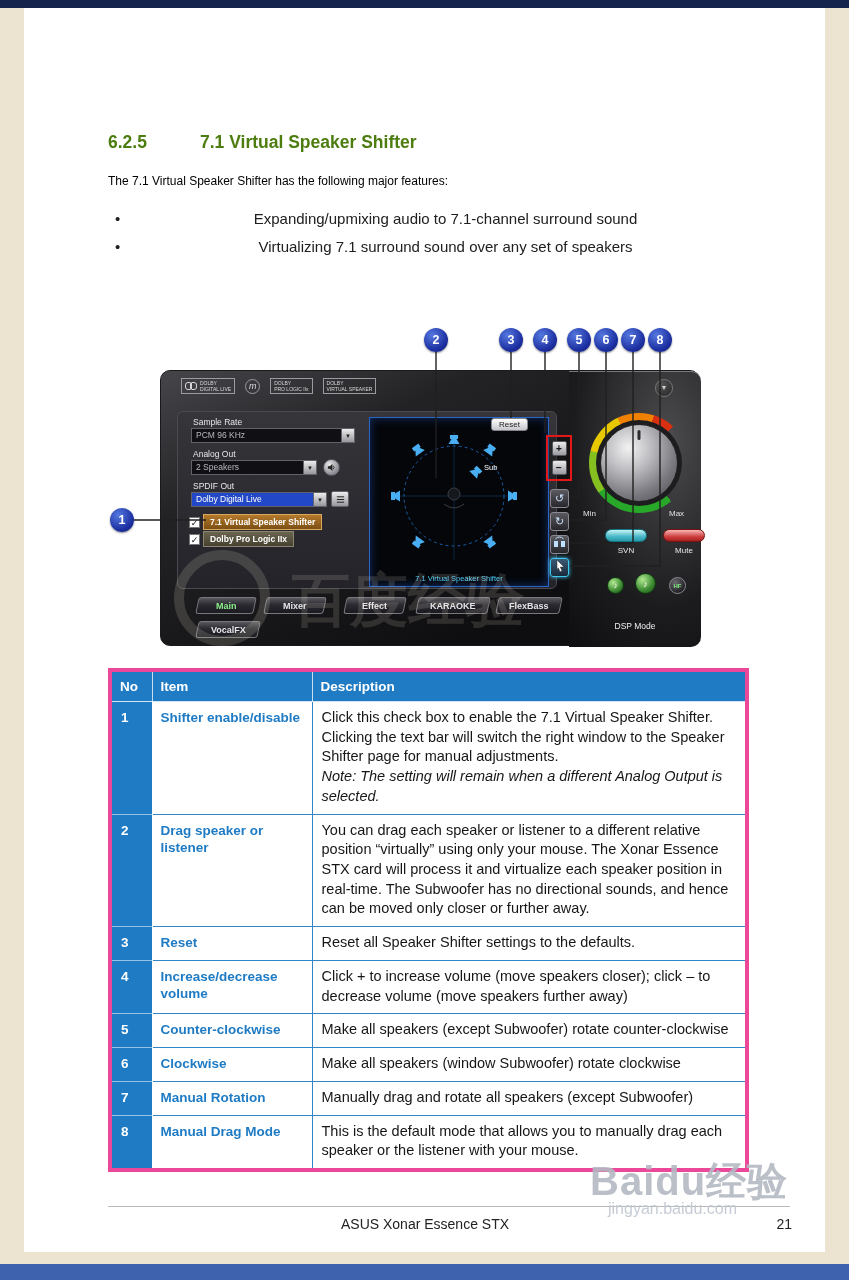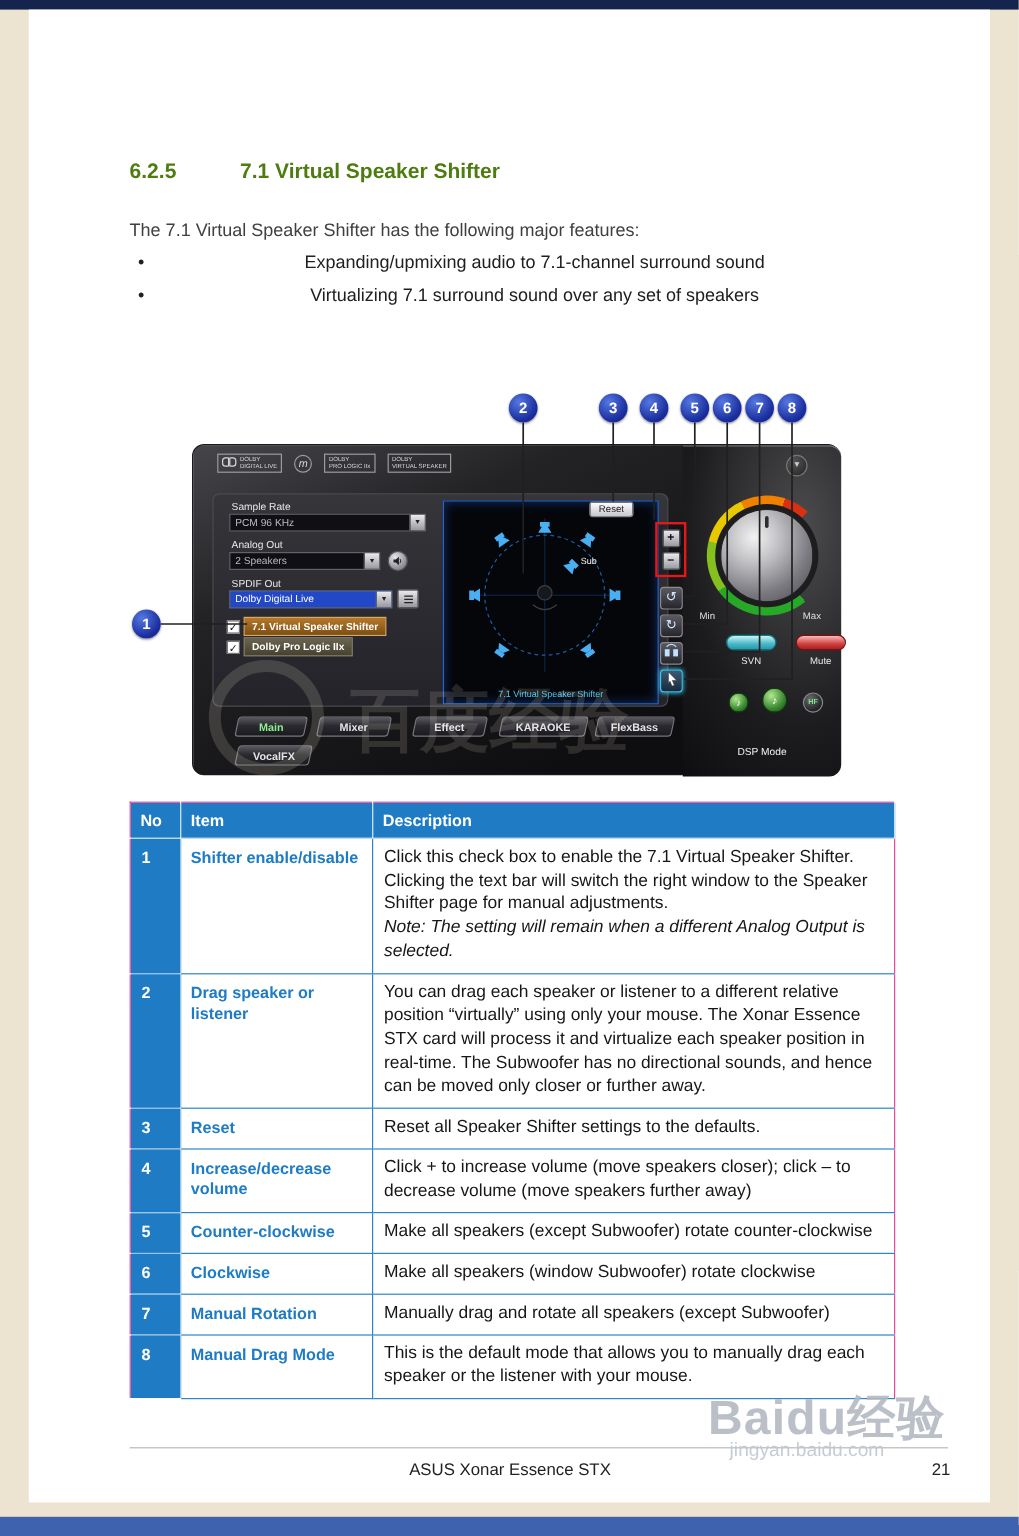--- a/index.html
+++ b/index.html
@@ -10,21 +10,21 @@
     font-family:"Liberation Sans", sans-serif;
     color:#1a1a1a;
   }
   .top-strip { position:absolute; top:0; left:0; right:0; height:8px; background:#15244c; }
   .bottom-strip { position:absolute; bottom:0; left:0; right:0; height:16px; background:#3f62ae; }
   .sheet { position:absolute; left:24px; top:8px; width:801px; height:1244px; background:#ffffff; }
 
   
   .heading { position:absolute; left:84px; top:124px; font-size:17.5px; font-weight:bold; color:#4d7c0f; }
   .heading .num { display:inline-block; width:92px; }
-  .intro { position:absolute; left:84px; top:166px; font-size:15px; color:#404040;margin-top:10px; }
+  .intro { position:absolute; left:84px; top:166px; font-size:12px; color:#000000; }
   .bullets { position:absolute; left:84px; top:201px; width:642px; list-style:none;text-align:center; }
   .bullets li { position:relative; padding-left:33px; font-size:15px; line-height:1.36; color:#202020; margin-bottom:8px; }
   .bullets li::before { content:"•"; position:absolute; left:7px; }
 
   
   .figure { position:absolute; left:76px; top:320px; width:648px; height:332px; }
   .callout { position:absolute; width:24px; height:24px; border-radius:50%; z-index:8;
     background:radial-gradient(circle at 35% 30%, #5578e0, #1c2fa0 65%, #101b70);
     color:#fff; font-size:12.5px; font-weight:bold; display:flex; align-items:center; justify-content:center;
     box-shadow:0 1px 2px rgba(0,0,0,.45); }
@@ -109,21 +109,21 @@
   .tab > span { transform:skewX(12deg); font-size:9px; font-weight:bold; color:#e4e4e8; }
   .tab.active > span { color:#8cf08c; }
 
   .fig-wm-circle { position:absolute; left:74px; top:222px; width:96px; height:96px; border-radius:50%;
     border:10px solid rgba(245,235,210,.16); z-index:5; pointer-events:none; }
   .fig-wm-text { position:absolute; left:192px; top:234px; font-size:58px; font-weight:bold;
     color:rgba(245,235,210,.14); z-index:5; pointer-events:none; white-space:nowrap; }
 
   
   .tablewrap { position:absolute; left:84px; top:660px; width:637px; }
-  table { border-collapse:collapse; width:100%; table-layout:fixed; border:1px solid #ec4899; }
+  table { border-collapse:collapse; width:100%; table-layout:fixed; border:4px solid #ec4899; }
   col.c-no { width:42px; } col.c-item { width:160px; } col.c-desc { width:435px; }
   th { background:#1e7bc4; color:#fff; font-size:13.5px; text-align:left; padding:7px 8px;
     border-right:1px solid rgba(255,255,255,.75); border-bottom:1px solid rgba(255,255,255,.8); }
   td.no { background:#1e7bc4; color:#fff; font-weight:bold; font-size:13.5px; vertical-align:top;
     padding:8px 0 0 9px; border-bottom:1px solid rgba(255,255,255,.55); border-right:1px solid rgba(255,255,255,.55); }
   td.item { color:#1e7bc4; font-weight:bold; font-size:13.5px; vertical-align:top; padding:7px 8px;
     border-bottom:1px solid #2e86c8; border-right:1px solid #2e86c8; line-height:1.3; }
   td.desc { color:#161616; font-size:14.5px; vertical-align:top; padding:6px 10px 7px 9px;
     border-bottom:1px solid #2e86c8; line-height:1.36; }
   .note { display:block; font-style:italic; }

